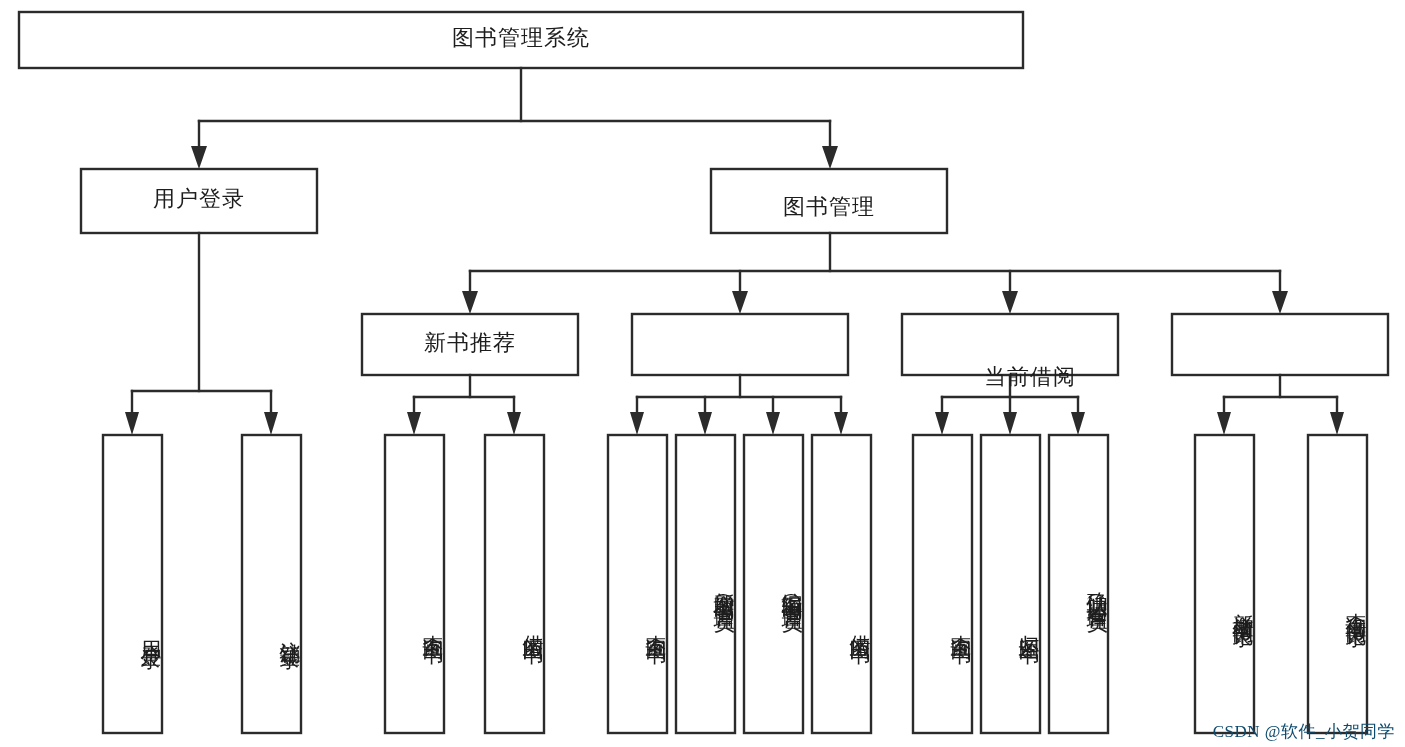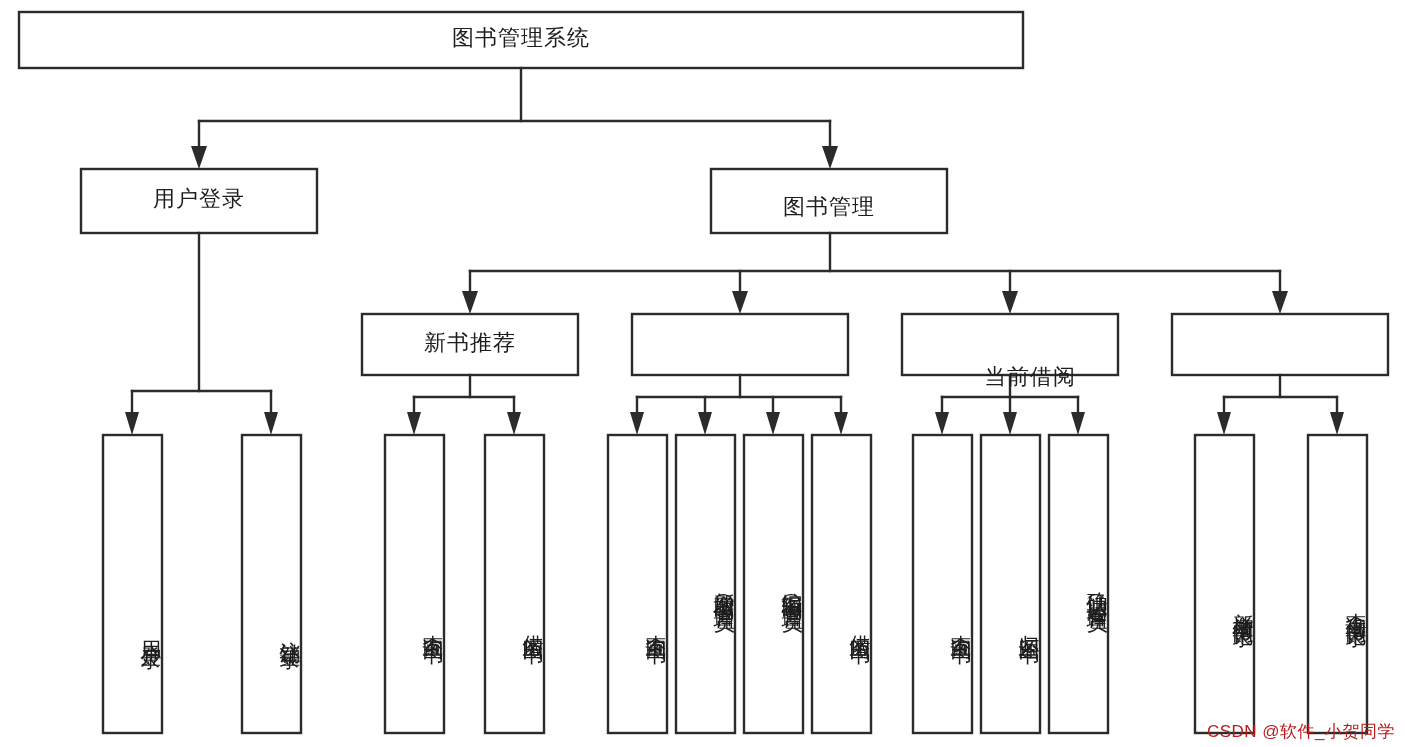--- a/index.html
+++ b/index.html
@@ -32,22 +32,22 @@
     align-items:flex-start;
     justify-content:center;
     padding-top:6px;
     box-sizing:border-box;
   }
   .watermark{
     position:absolute;
     right:10px;
     bottom:4px;
     font-size:17px;
-    color:#b91c1c;
-    font-family:Liberation Sans, sans-serif;
+    color:#0c4a6e;
+    font-family:Liberation Serif, serif;
     white-space:nowrap;
     letter-spacing:0.5px;
   }
 </style>
 </head>
 <body>
 
 <div id="stage">
 
   <svg id="diagram" width="1405" height="747" viewBox="0 0 1405 747">

